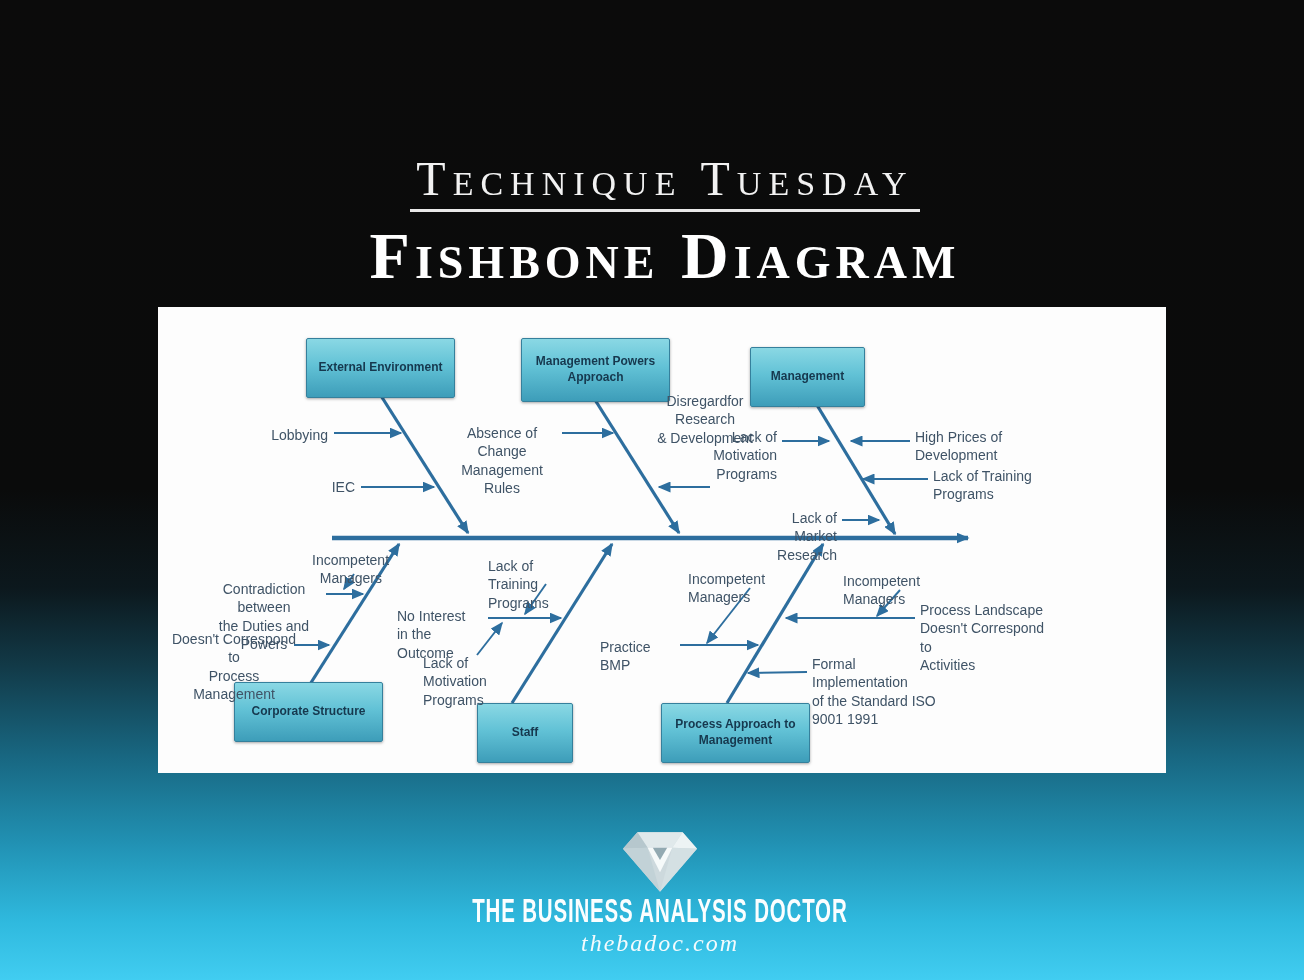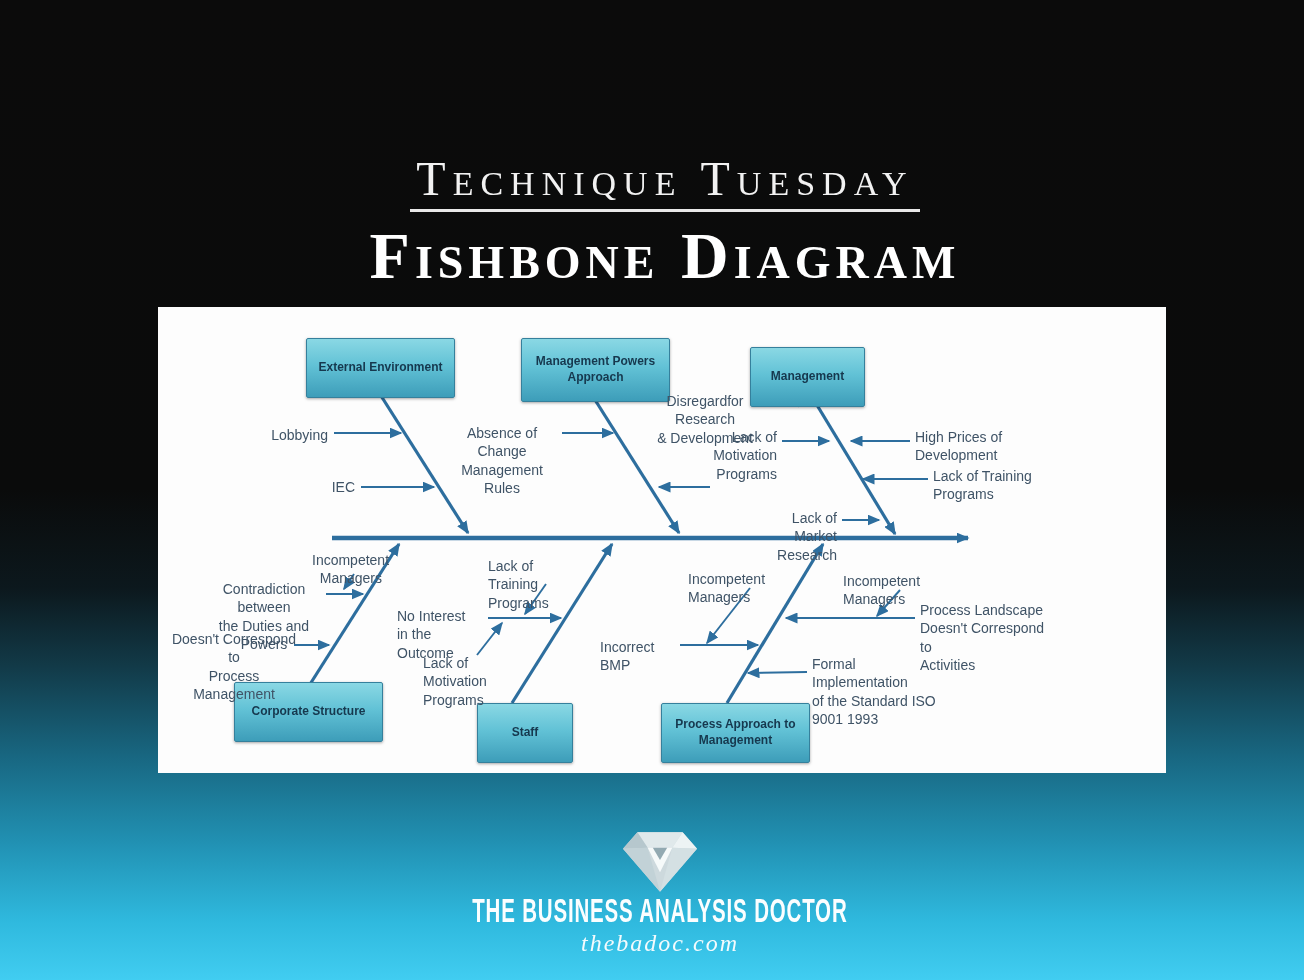--- a/index.html
+++ b/index.html
@@ -181,28 +181,28 @@
 the Duties and Powers</div>
     <div class="cause c11">Doesn't Correspond to
 Process Management</div>
     <div class="cause c12">Lack of Training
 Programs</div>
     <div class="cause c13">No Interest
 in the Outcome</div>
     <div class="cause c14">Lack of Motivation
 Programs</div>
     <div class="cause c15">Incompetent Managers</div>
-    <div class="cause c16">Incorrect BMP</div>
+    <div class="cause c16">Practice BMP</div>
     <div class="cause c17">Incompetent Managers</div>
     <div class="cause c18">Process Landscape
 Doesn't Correspond to
 Activities</div>
     <div class="cause c19">Formal Implementation
 of the Standard ISO
-9001 1993</div>
+9001 1991</div>
   </div>
 
   <div class="footer">
     <svg class="diamond" width="74" height="68" viewBox="0 0 72 66">
       <polygon points="14,6 58,6 72,22 36,64 0,22" fill="#cdd9dd"></polygon>
       <polygon points="14,6 58,6 48,21 24,21" fill="#e0e9eb"></polygon>
       <polygon points="0,22 14,6 24,21" fill="#b6c7cd"></polygon>
       <polygon points="58,6 72,22 48,21" fill="#edf3f4"></polygon>
       <polygon points="0,22 24,21 36,64" fill="#c2d2d7"></polygon>
       <polygon points="48,21 72,22 36,64" fill="#d4e0e3"></polygon>

